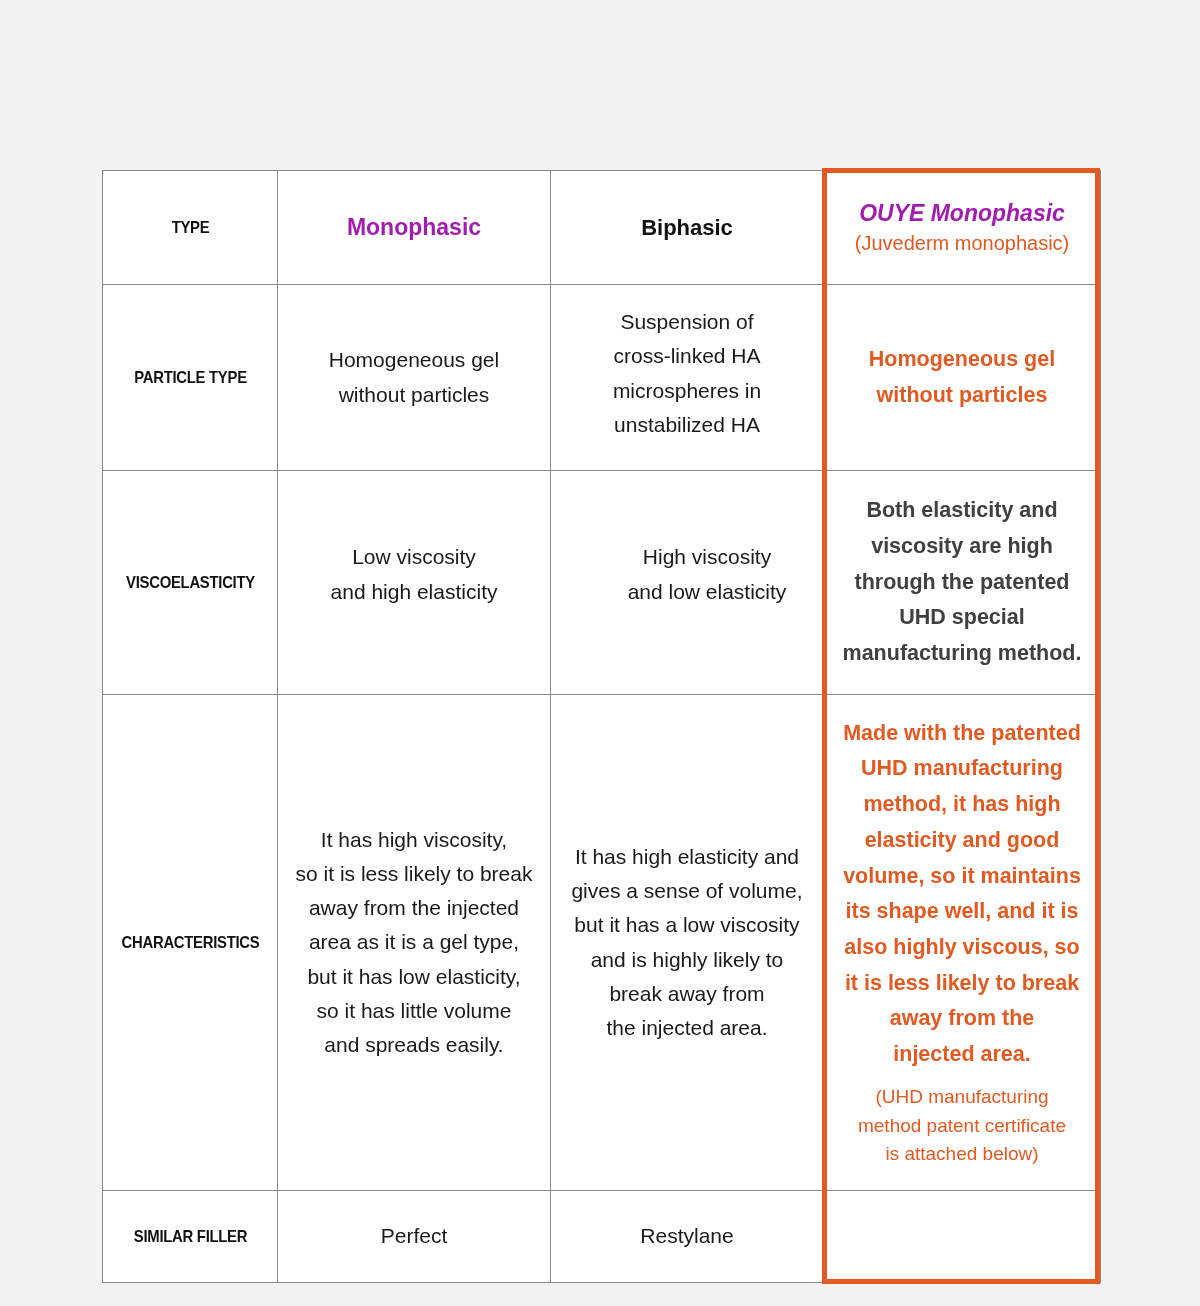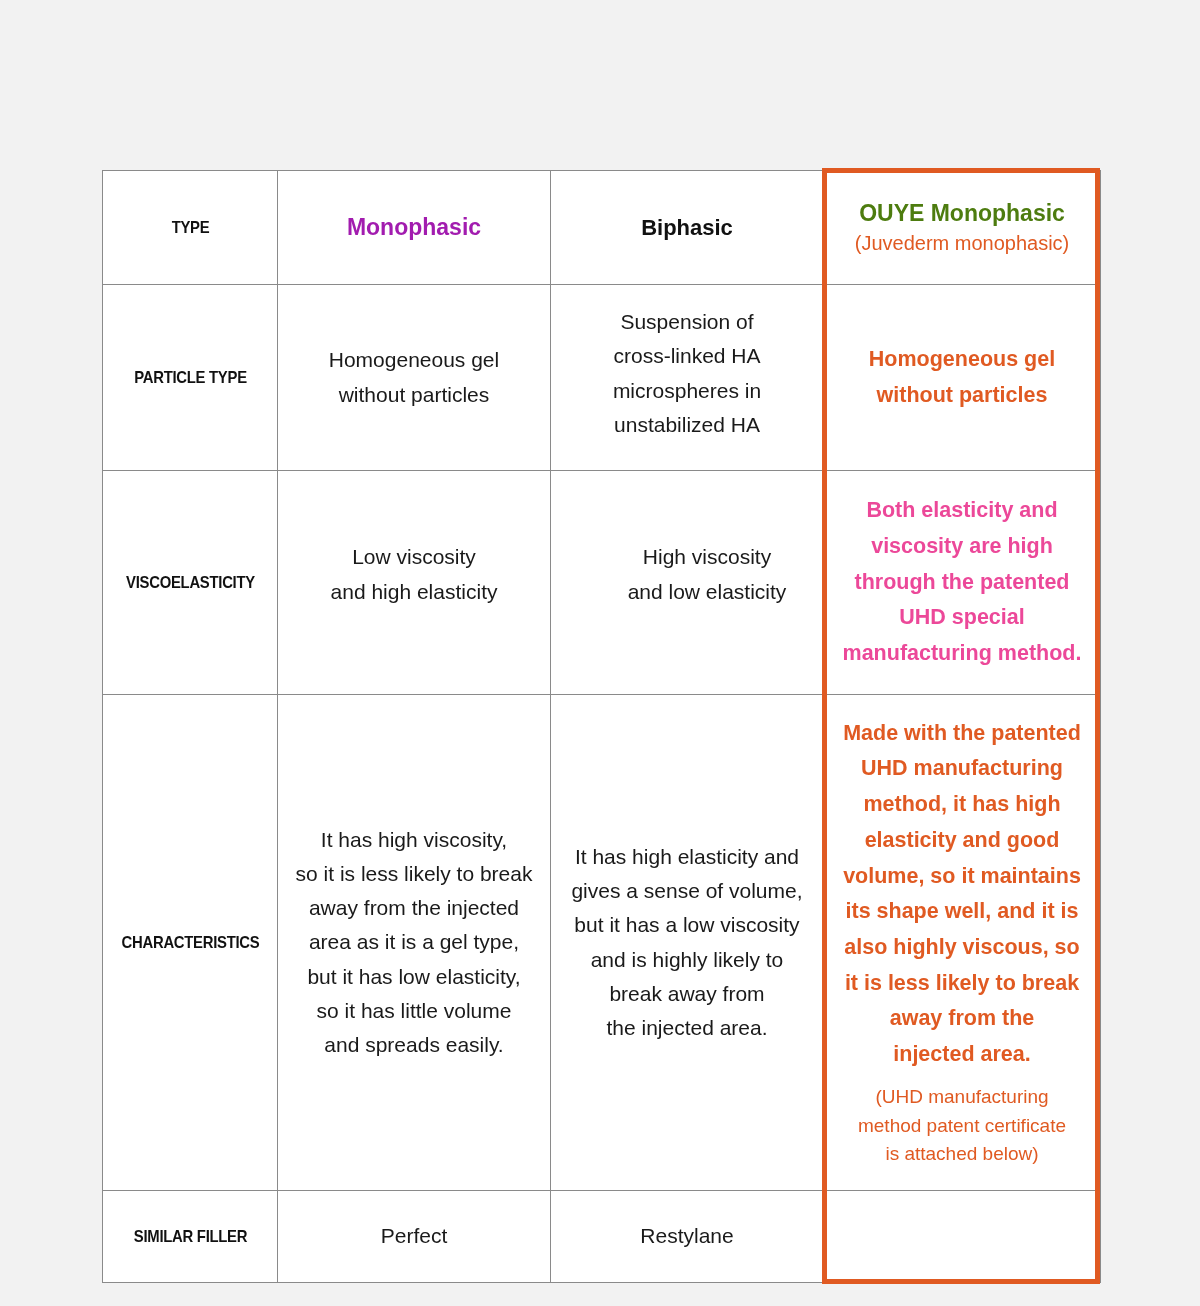--- a/index.html
+++ b/index.html
@@ -135,21 +135,21 @@
         <td class="row-label" style="border-color: rgb(138, 138, 138);">
           <span>TYPE</span>
         </td>
         <td class="hdr-plain" style="border-color: rgb(138, 138, 138);">
           <span>Monophasic</span>
         </td>
         <td class="hdr-bi" style="border-color: rgb(138, 138, 138);">
           <span>Biphasic</span>
         </td>
         <td class="ouye-cell" style="color: rgb(224, 90, 34); border-color: rgb(138, 138, 138);">
-          <div class="ouye-head-main" style="color: #4d7c0f;">OUYE Monophasic</div>
+          <div class="ouye-head-main" style="color: #a21caf; font-style: italic;">OUYE Monophasic</div>
           <div class="ouye-head-sub" style="color: rgb(224, 90, 34);">(Juvederm monophasic)</div>
         </td>
       </tr>
 
       <tr style="height:186px">
         <td class="row-label" style="border-color: rgb(138, 138, 138);">
           <span>PARTICLE TYPE</span>
         </td>
         <td class="cell-text" style="border-color: rgb(138, 138, 138);">
           <span class="ml">Homogeneous gel<br>without particles</span>
@@ -166,21 +166,21 @@
         <td class="row-label" style="border-color: rgb(138, 138, 138);">
           <span>VISCOELASTICITY</span>
         </td>
         <td class="cell-text" style="border-color: rgb(138, 138, 138);">
           <span class="ml nudge-up">Low viscosity<br>and high elasticity</span>
         </td>
         <td class="cell-text" style="border-color: rgb(138, 138, 138); padding-left: 48px;">
           <span class="ml nudge-up">High viscosity<br>and low elasticity</span>
         </td>
         <td class="ouye-cell" style="color: rgb(224, 90, 34); border-color: rgb(138, 138, 138);">
-          <span class="ml ouye-text" style="color: #ec4899;">Both elasticity and<br>viscosity are high<br>through the patented<br>UHD special<br>manufacturing method.</span>
+          <span class="ml ouye-text" style="color: #404040;">Both elasticity and<br>viscosity are high<br>through the patented<br>UHD special<br>manufacturing method.</span>
         </td>
       </tr>
 
       <tr style="height:496px">
         <td class="row-label" style="border-color: rgb(138, 138, 138);">
           <span>CHARACTERISTICS</span>
         </td>
         <td class="cell-text" style="border-color: rgb(138, 138, 138);">
           <span class="ml">It has high viscosity,<br>so it is less likely to break<br>away from the injected<br>area as it is a gel type,<br>but it has low elasticity,<br>so it has little volume<br>and spreads easily.</span>
         </td>

